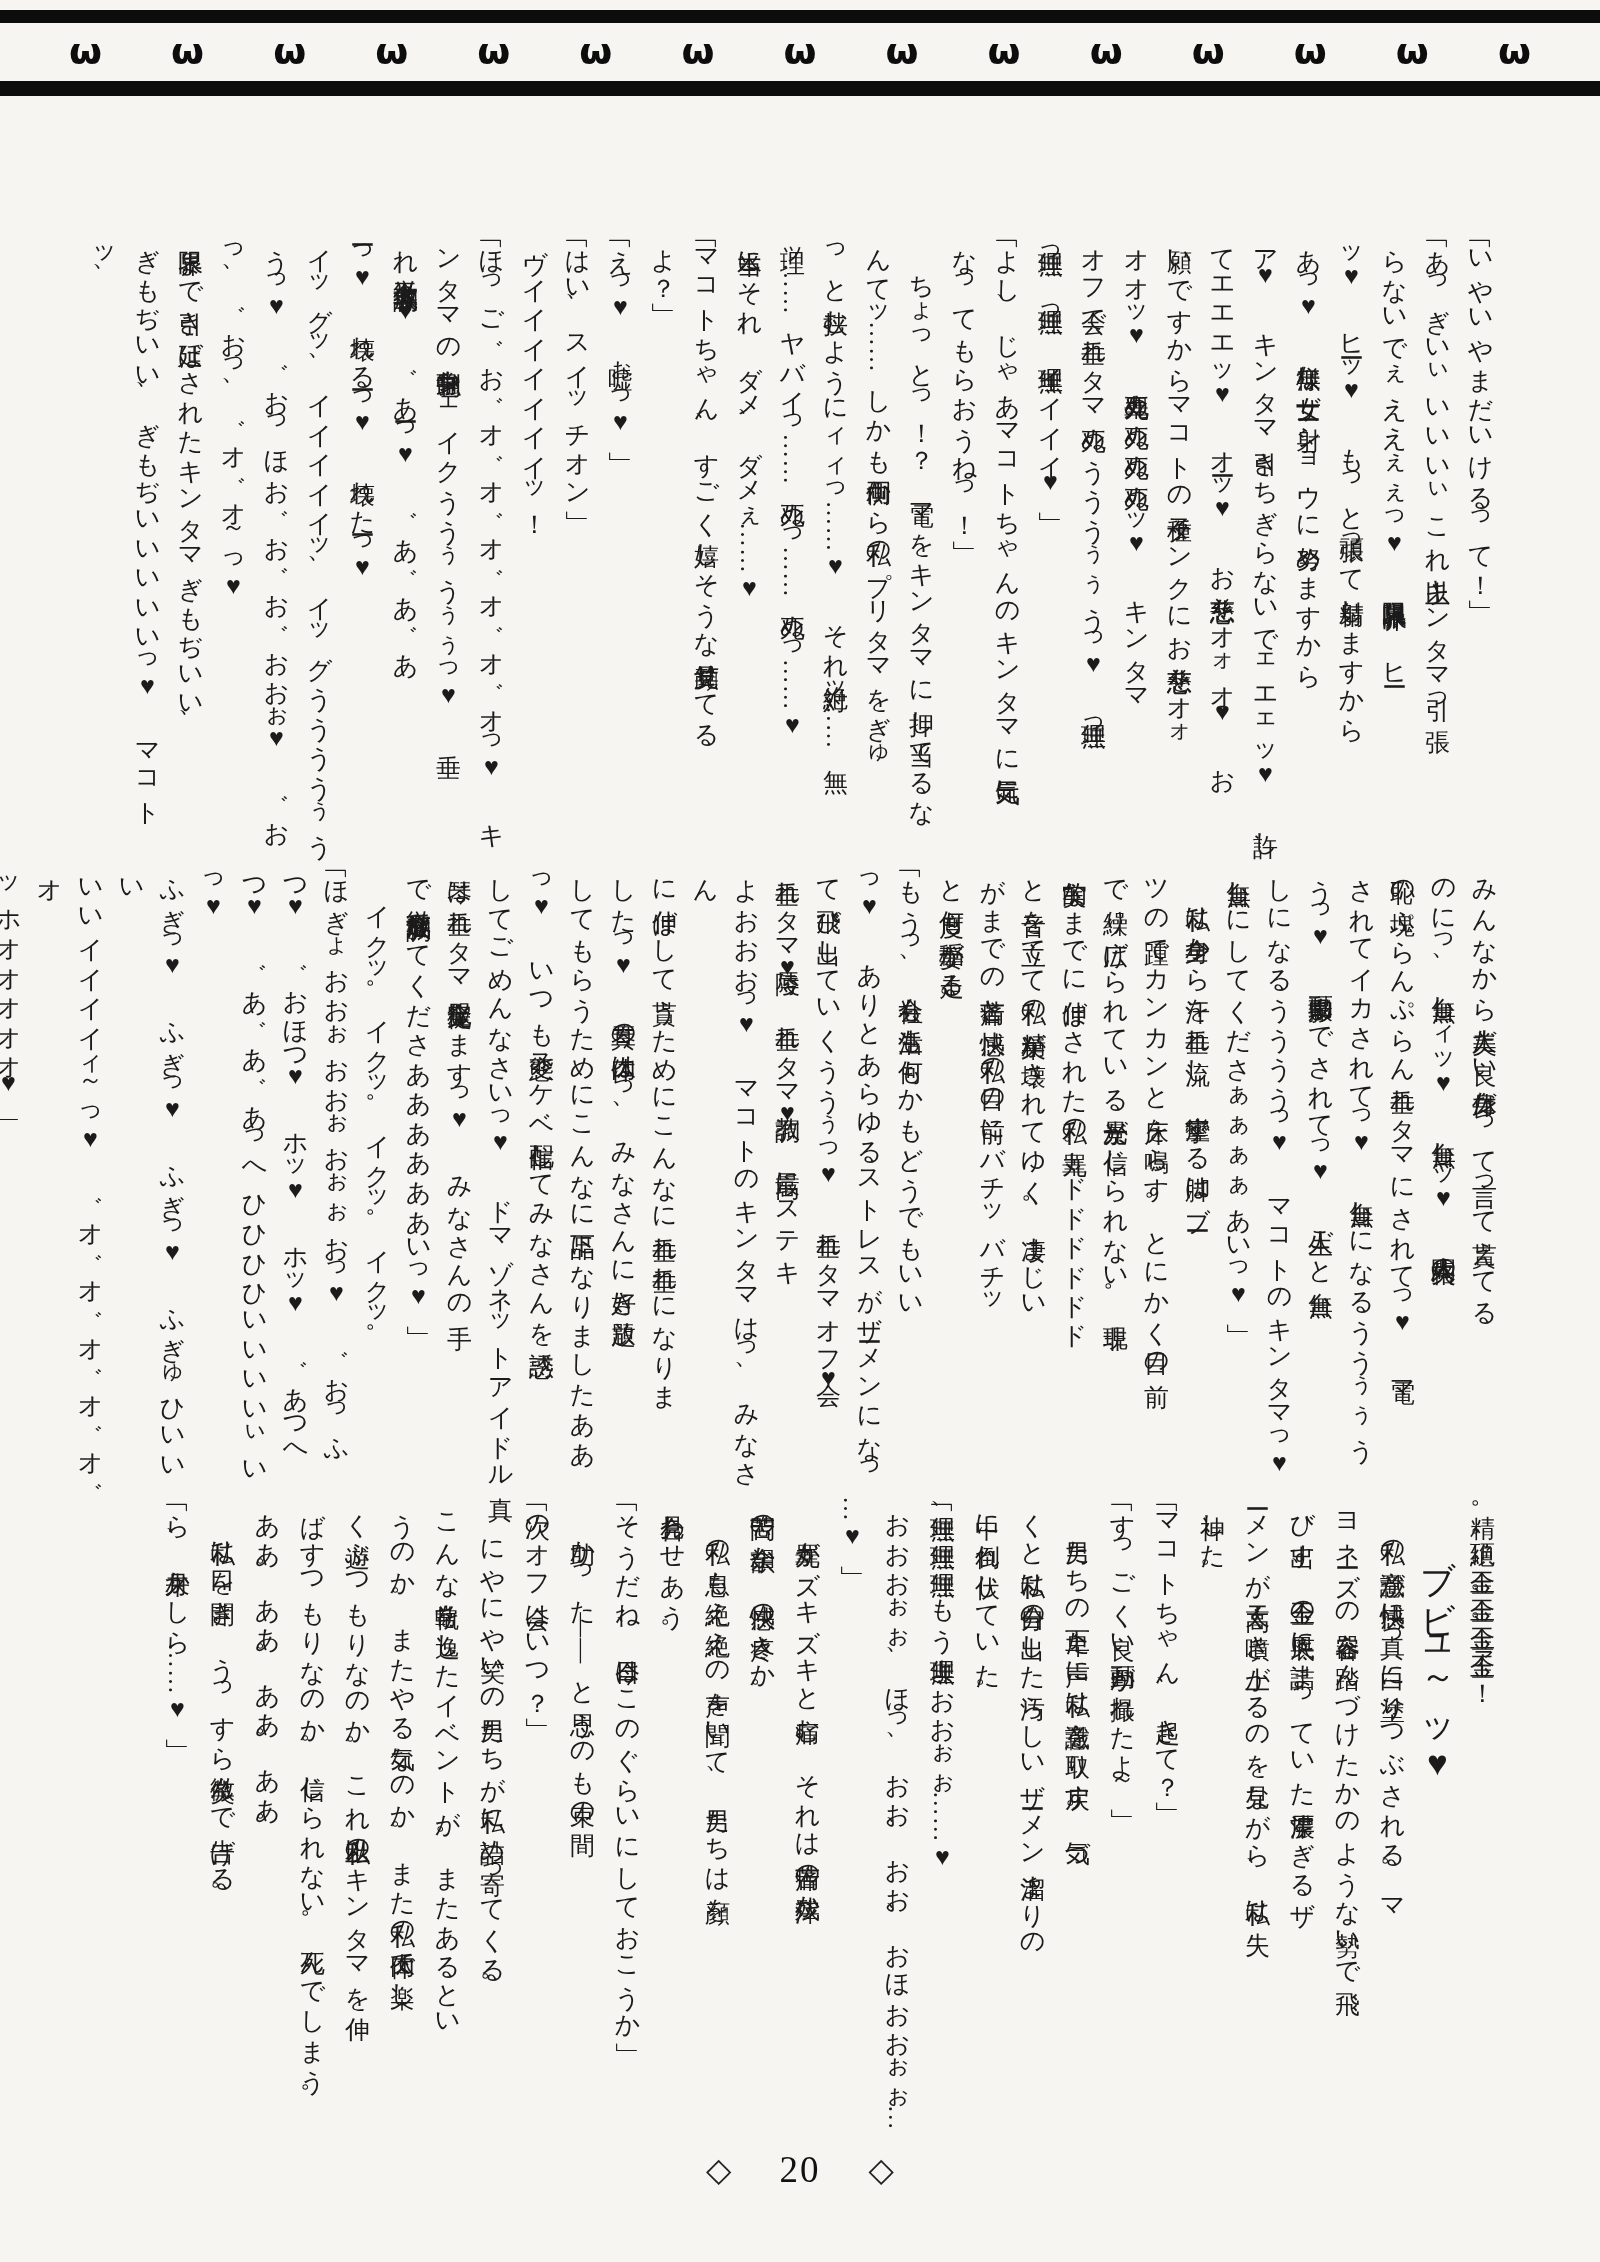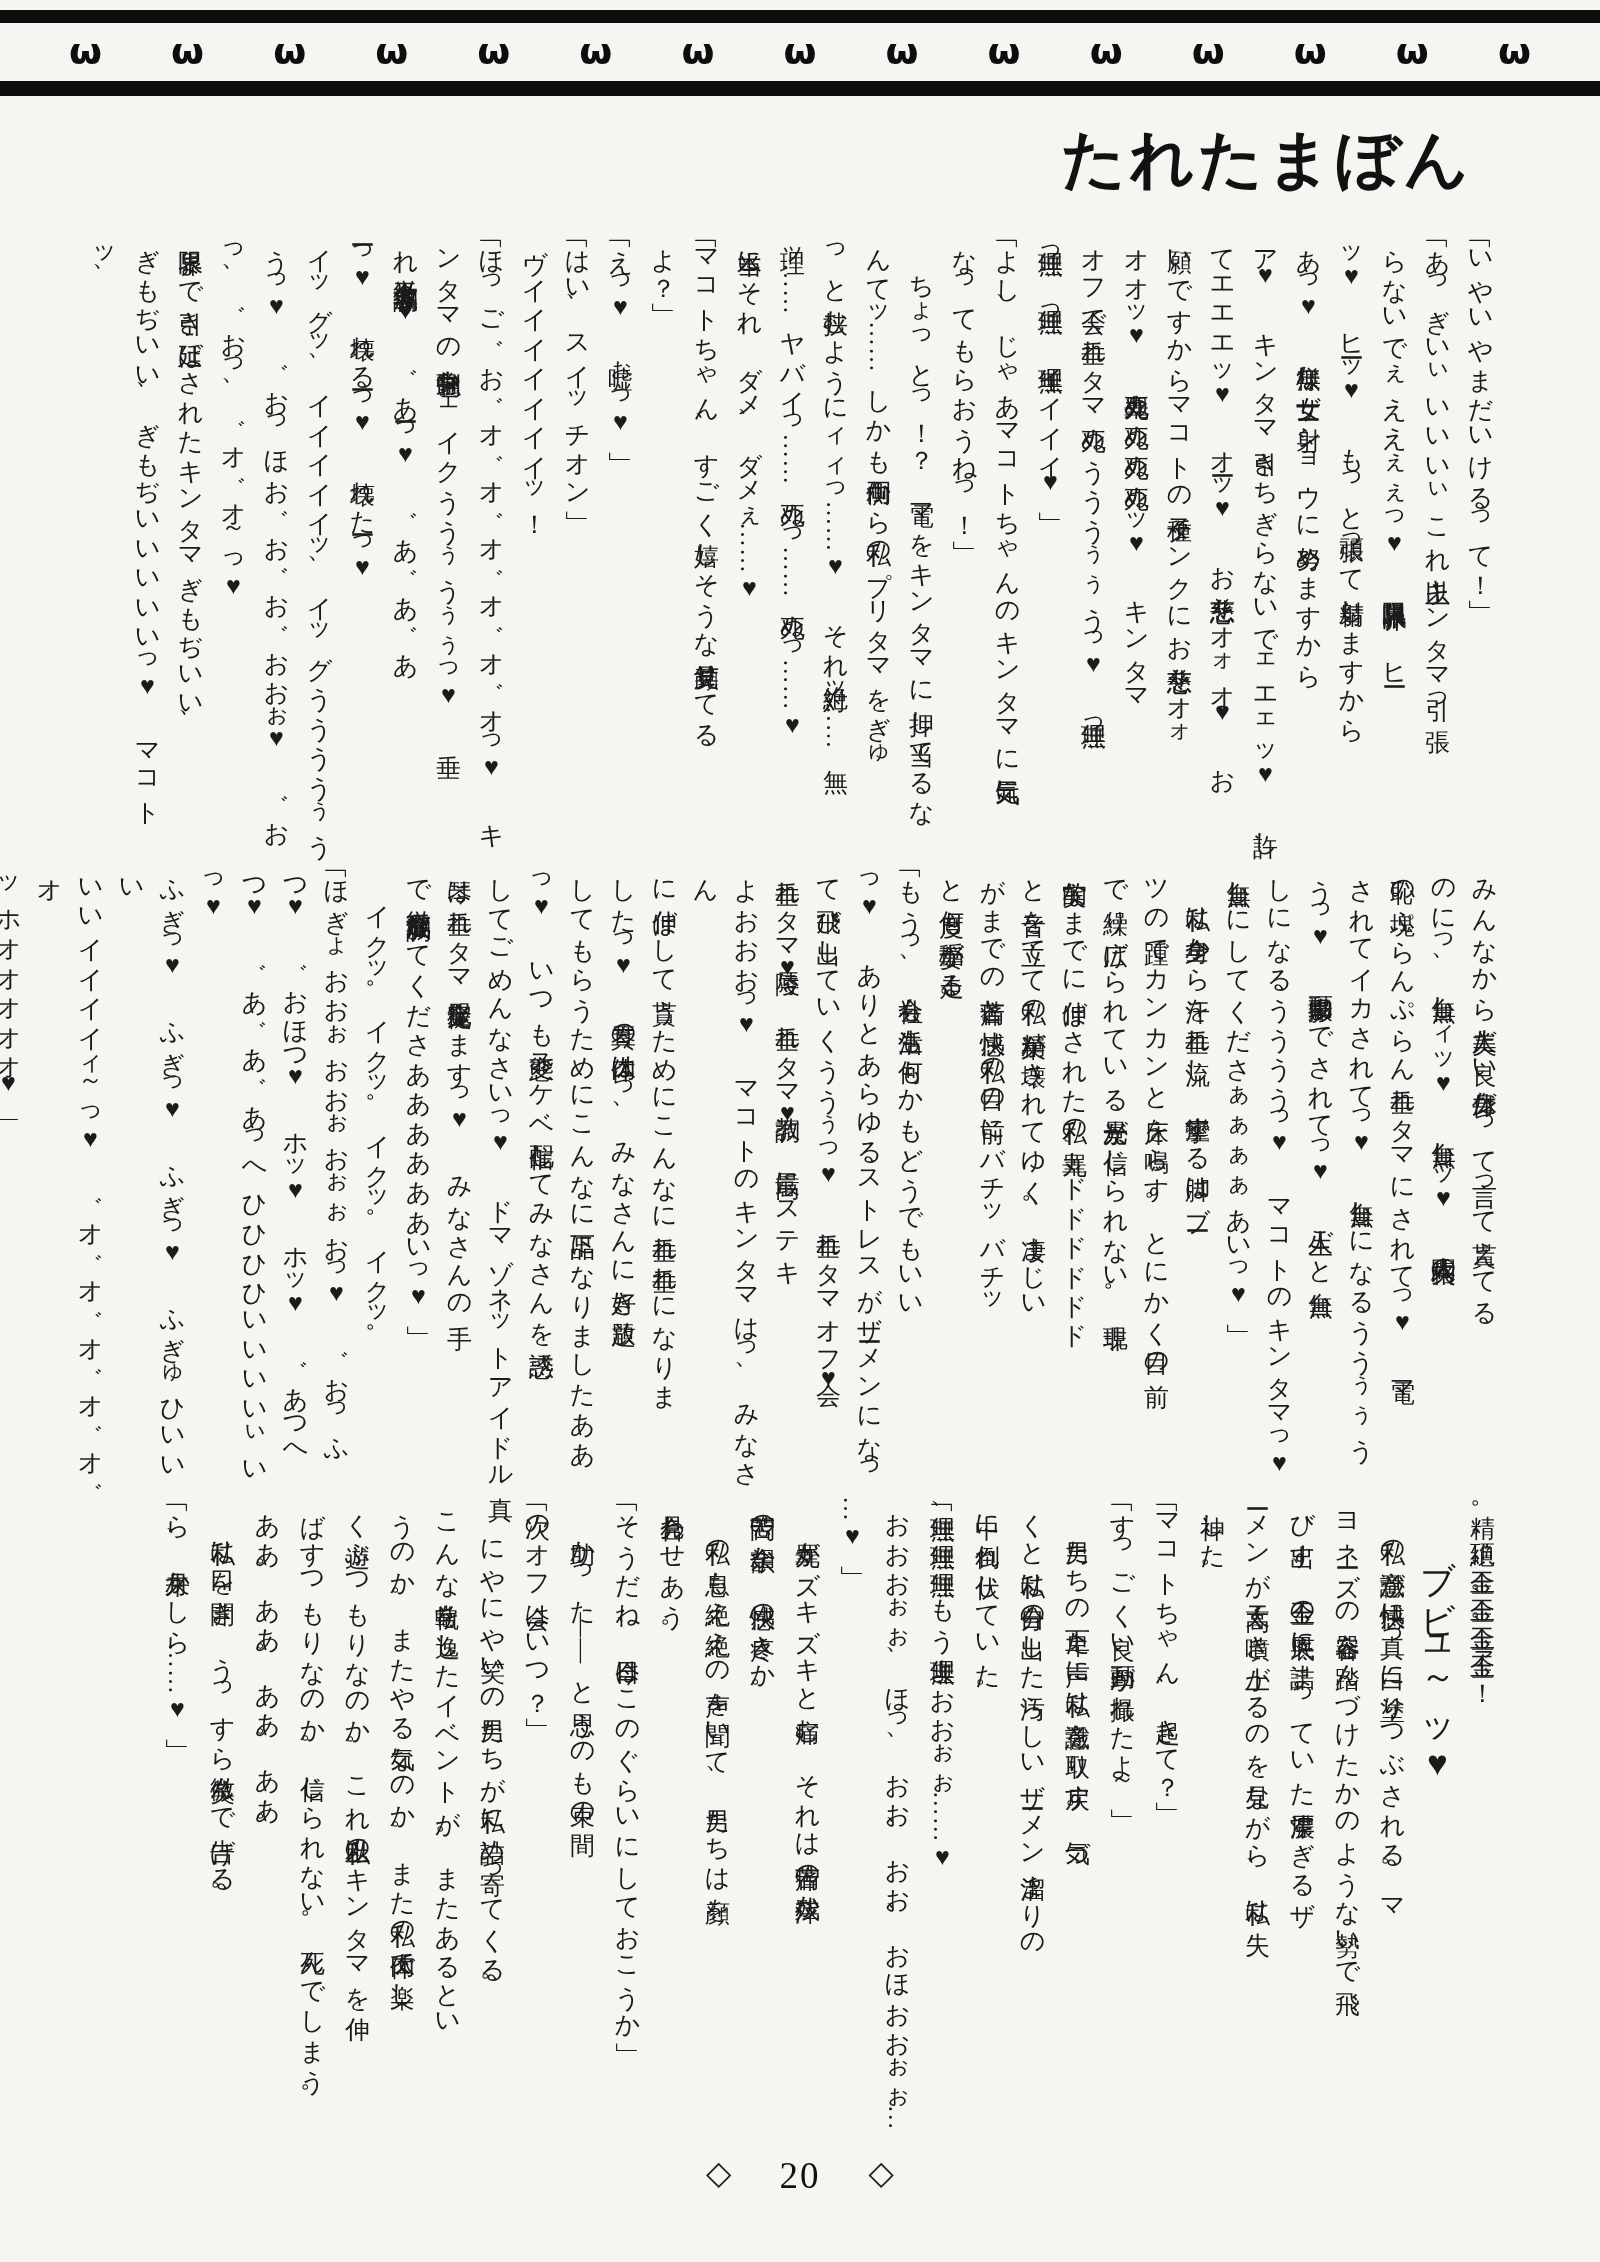--- a/index.html
+++ b/index.html
@@ -47,21 +47,21 @@
   #block3{top:1496px;right:95px;height:652px;}
   #block3 p{line-height:45px;}
   
   #block3 p:nth-child(2){font-size:35px;letter-spacing:3px;}
   
   .footer{
     position:absolute;top:2148px;left:0;width:100%;
     display:flex;justify-content:center;align-items:center;gap:48px;
   }
   .footer .diamond{font-size:33px;color:#222;}
-  .footer .pagenum{font-size:37px;color:#111;letter-spacing:2px;margin-top:6px;}
+  .footer .pagenum{font-size:37px;color:#111;letter-spacing:2px;}
 </style>
 </head>
 <body>
 
 <div class="page">
 
   <div class="bar bar-1"></div>
   <div class="omega-row">
       <span>ω</span>
       <span>ω</span>
@@ -74,21 +74,20 @@
       <span>ω</span>
       <span>ω</span>
       <span>ω</span>
       <span>ω</span>
       <span>ω</span>
       <span>ω</span>
       <span>ω</span>
     </div>
   <div class="bar bar-2"></div>
 
-  <div class="title">たれたまぼん</div>
 
   <div id="block1" class="tblock">
       <p>「いやいやまだいけるって！」</p>
       <p>「あっぎいぃいいいぃこれ以上キンタマ引っ張</p>
       <p>らないでぇええぇぇっ♥　限界限界限界ッ、ヒー</p>
       <p>ッ♥　ヒーッ♥　もっと頑張って射精しますから</p>
       <p>あっ♥　無様な女ザー射ショウに努めますから</p>
       <p>ア♥　キンタマ引きちぎらないでェエェッ♥　許し</p>
       <p>てエエエッ♥　オーッ♥　お慈悲をオォオ♥　お</p>
       <p>願いですからマコトの子種タンクにお慈悲をオォ</p>

